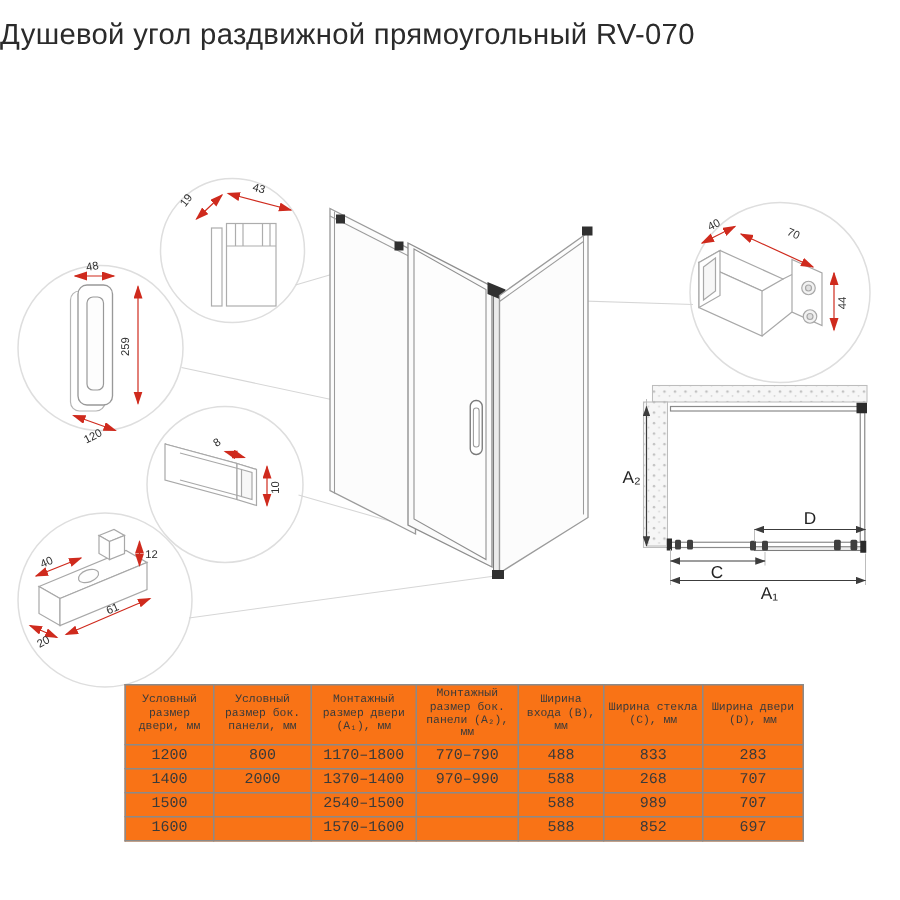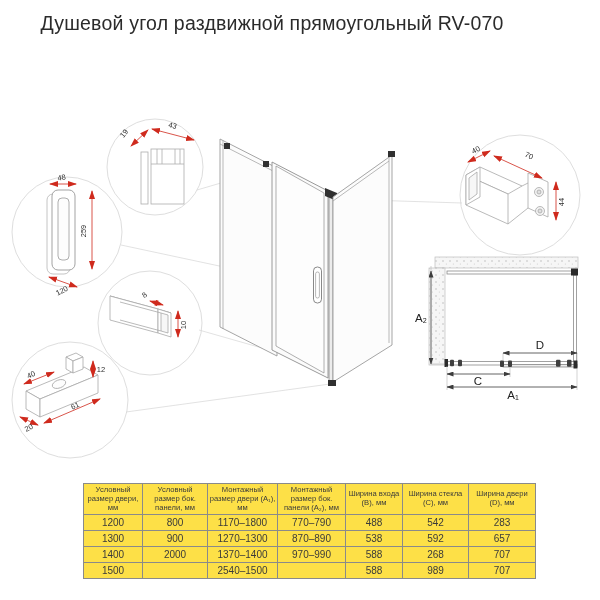--- a/index.html
+++ b/index.html
@@ -1,29 +1,29 @@
 <!DOCTYPE html>
 <html><head>
 <meta charset="utf-8">
 <style>
   html,body{margin:0;padding:0;}
   body{
     width:600px;height:600px;position:relative;overflow:hidden;
     background:#ffffff;font-family:"Liberation Sans","DejaVu Sans",sans-serif;
   }
   .title{
-    position:absolute;top:10px;left:0;width:544px;text-align:center;
+    position:absolute;top:10px;left:0;width:544px;text-align:left;
     font-size:19.5px;line-height:27px;color:#2b2b2b;letter-spacing:.2px;
   }
   svg.drawing{position:absolute;left:0;top:0;width:600px;height:600px;}
   .dim-num-md{font-size:7.5px;fill:#2e2e2e;}
   .plan-letter{font-size:11.5px;fill:#222;}
   table.spec{
-    position:absolute;left:83px;top:483px;width:452px;
-    border-collapse:collapse;table-layout:fixed;background:#fde047;
+    position:absolute;left:83px;top:456px;width:452px;
+    border-collapse:collapse;table-layout:fixed;background:#f97316;font-family:Liberation Mono, monospace;
   }
   table.spec th,table.spec td{
     border:1px solid #8a8a8a;text-align:center;vertical-align:middle;
     font-weight:normal;color:#3a3a3a;overflow:hidden;
   }
   table.spec th{font-size:7.6px;line-height:1.16;padding:2px 1px;}
   table.spec td{font-size:10px;height:15px;padding:0 1px;}
 </style>
 </head>
 <body>
@@ -238,44 +238,44 @@
       <th>Ширина двери (D), мм</th>
     </tr>
   </thead>
   <tbody>
     <tr>
       <td>1200</td>
       <td>800</td>
       <td>1170–1800</td>
       <td>770–790</td>
       <td>488</td>
-      <td>542</td>
+      <td>833</td>
       <td>283</td>
-    </tr>
-    <tr>
-      <td>1300</td>
-      <td>900</td>
-      <td>1270–1300</td>
-      <td>870–890</td>
-      <td>538</td>
-      <td>592</td>
-      <td>657</td>
     </tr>
     <tr>
       <td>1400</td>
       <td>2000</td>
       <td>1370–1400</td>
       <td>970–990</td>
       <td>588</td>
       <td>268</td>
       <td>707</td>
     </tr>
     <tr>
       <td>1500</td>
       <td></td>
       <td>2540–1500</td>
       <td></td>
       <td>588</td>
       <td>989</td>
       <td>707</td>
     </tr>
+    <tr>
+      <td>1600</td>
+      <td></td>
+      <td>1570–1600</td>
+      <td></td>
+      <td>588</td>
+      <td>852</td>
+      <td>697</td>
+    </tr>
   </tbody>
 </table>
 
 </body></html>

